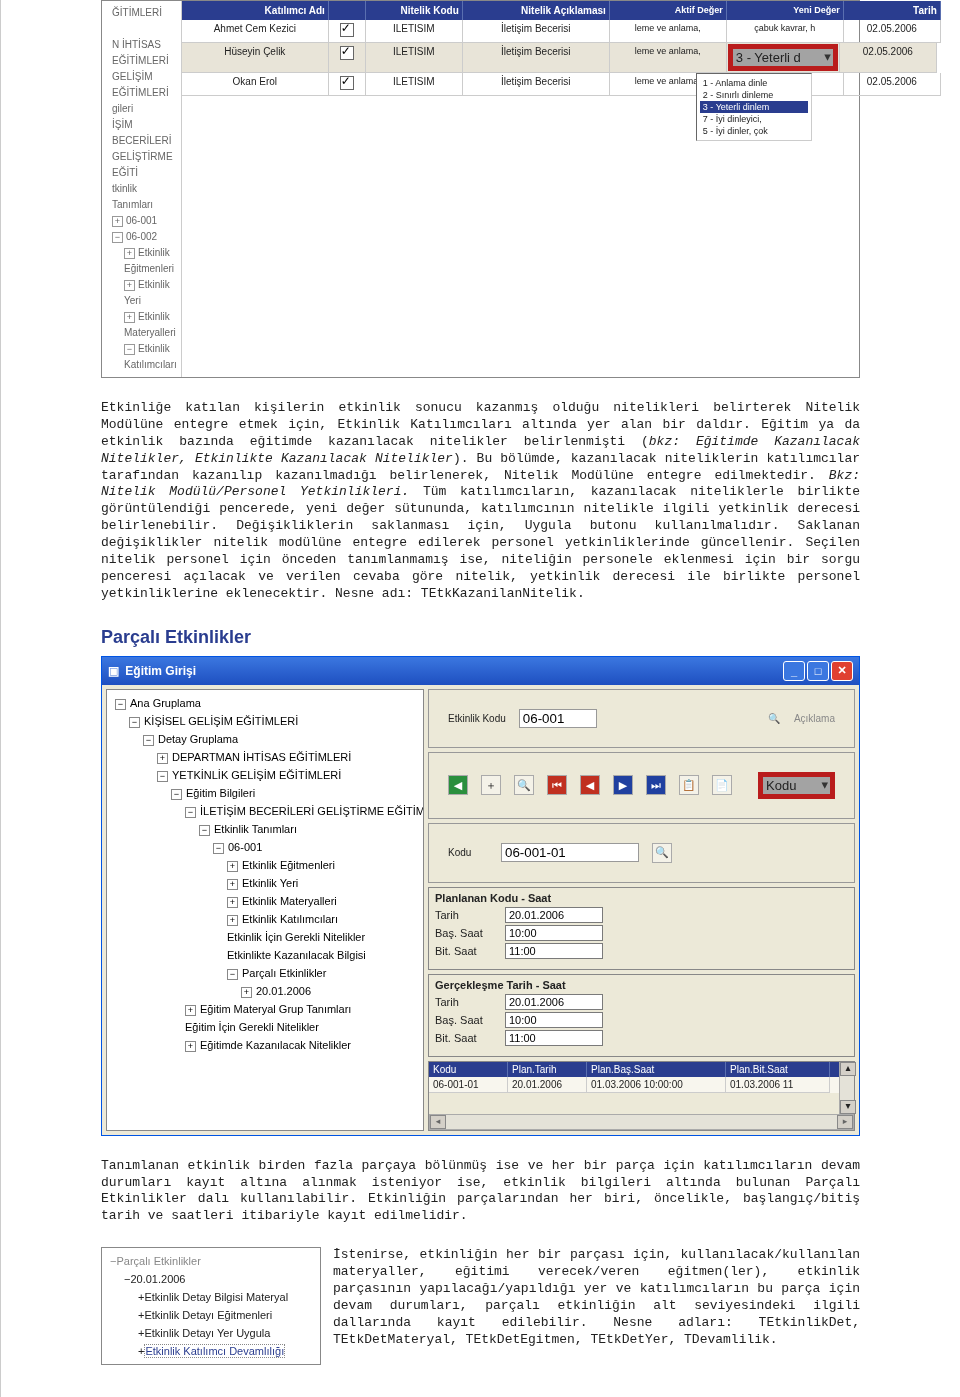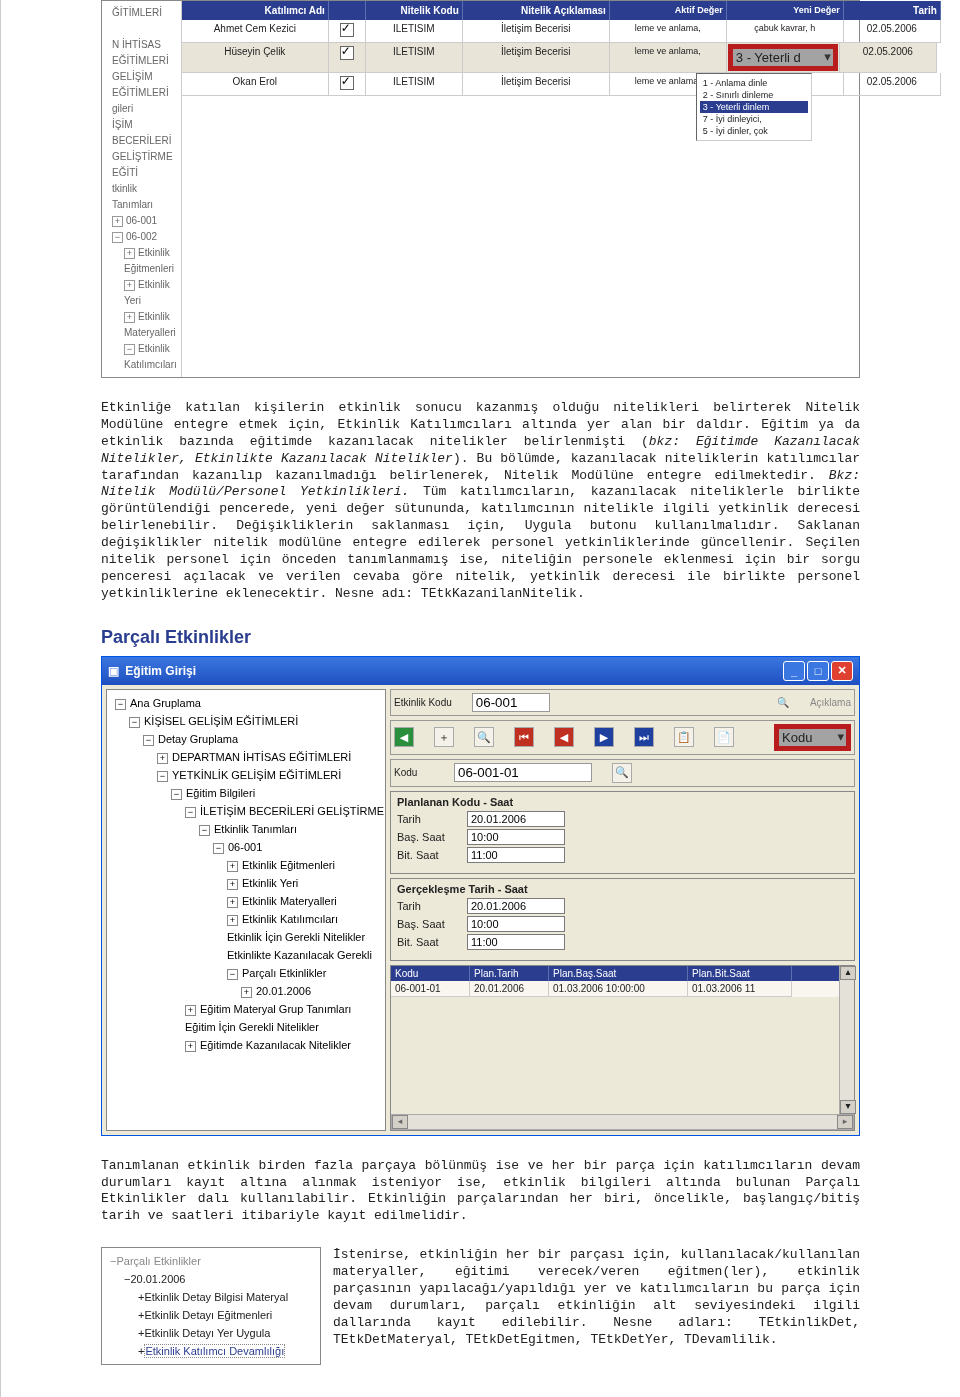--- a/index.html
+++ b/index.html
@@ -29,21 +29,21 @@
 .winbtns{display:flex;gap:2px}
 .winbtn{width:20px;height:18px;border:1px solid #fff;border-radius:3px;display:flex;align-items:center;justify-content:center;font-size:11px;font-weight:bold}
 .wb-min{background:#3b77e0;color:#fff}.wb-max{background:#3b77e0;color:#fff}.wb-close{background:#e04030;color:#fff}
 .winbody{display:flex;height:450px}
 .lpane{width:340px;border:1px solid #888;background:#fff;margin:4px;overflow:hidden;position:relative}
 .rpane{flex:1;margin:4px 4px 4px 0;display:flex;flex-direction:column;gap:4px}
 .tree2{font-size:11px;padding:4px;color:#000;line-height:18px}
 .tree2 div{white-space:nowrap}
 .tree2 .i0{padding-left:4px}.tree2 .i1{padding-left:18px}.tree2 .i2{padding-left:32px}.tree2 .i3{padding-left:46px}.tree2 .i4{padding-left:60px}.tree2 .i5{padding-left:74px}.tree2 .i6{padding-left:88px}.tree2 .i7{padding-left:102px}.tree2 .i8{padding-left:116px}
 .tree2 .ex{display:inline-block;width:9px;height:9px;border:1px solid #888;text-align:center;line-height:8px;font-size:9px;margin-right:4px}
-.tb{background:#ece9d8;border:1px solid #999;padding:3px;display:flex;gap:20px;align-items:center;font-size:10px}
+.tb{background:#ece9d8;border:1px solid #999;padding:19px;display:flex;gap:13px;align-items:center;font-size:10px}
 .tbtn{width:18px;height:18px;border:1px solid #aaa;background:#f4f2e8;display:flex;align-items:center;justify-content:center;font-size:11px}
 .red{background:#c03020;color:#fff}.blue{background:#2040a0;color:#fff}.grn{background:#2a8f3d;color:#fff}
 .box{border:1px solid #888;background:#ece9d8;padding:6px}
 .fs{border:1px solid #888;background:#ece9d8;padding:4px 6px 8px 6px}
 .fs-title{font-size:11px;font-weight:bold;margin-bottom:3px}
 .frow{display:flex;align-items:center;margin:2px 0;font-size:11px}
 .frow label{width:70px}
 .frow input{border:1px solid #7a7a7a;padding:1px 3px;font-size:11px;background:#fff;width:90px}
 .minigrid{font-size:10px}
 .mg-h{display:flex;background:#2a3d8f;color:#fff}
@@ -156,21 +156,21 @@
         <div class="i3"><span class="ex">−</span><span>YETKİNLİK GELİŞİM EĞİTİMLERİ</span></div>
         <div class="i4"><span class="ex">−</span><span>Eğitim Bilgileri</span></div>
         <div class="i5"><span class="ex">−</span><span>İLETİŞİM BECERİLERİ GELİŞTİRME EĞİTİM</span></div>
         <div class="i6"><span class="ex">−</span><span>Etkinlik Tanımları</span></div>
         <div class="i7"><span class="ex">−</span><span>06-001</span></div>
         <div class="i8"><span class="ex">+</span><span>Etkinlik Eğitmenleri</span></div>
         <div class="i8"><span class="ex">+</span><span>Etkinlik Yeri</span></div>
         <div class="i8"><span class="ex">+</span><span>Etkinlik Materyalleri</span></div>
         <div class="i8"><span class="ex">+</span><span>Etkinlik Katılımcıları</span></div>
         <div class="i8"><span>Etkinlik İçin Gerekli Nitelikler</span></div>
-        <div class="i8"><span>Etkinlikte Kazanılacak Gerekli</span></div>
+        <div class="i8"><span>Etkinlikte Kazanılacak Bilgisi</span></div>
         <div class="i8"><span class="ex">−</span><span>Parçalı Etkinlikler</span></div>
         <div class="i8" style="padding-left:130px"><span class="ex">+</span><span>20.01.2006</span></div>
         <div class="i5"><span class="ex">+</span><span>Eğitim Materyal Grup Tanımları</span></div>
         <div class="i5"><span>Eğitim İçin Gerekli Nitelikler</span></div>
         <div class="i5"><span class="ex">+</span><span>Eğitimde Kazanılacak Nitelikler</span></div>
       </div>
       <div class="vscroll">
               <div class="sbbtn">▴</div>
               <div class="sbbtn">▾</div>
             </div>

